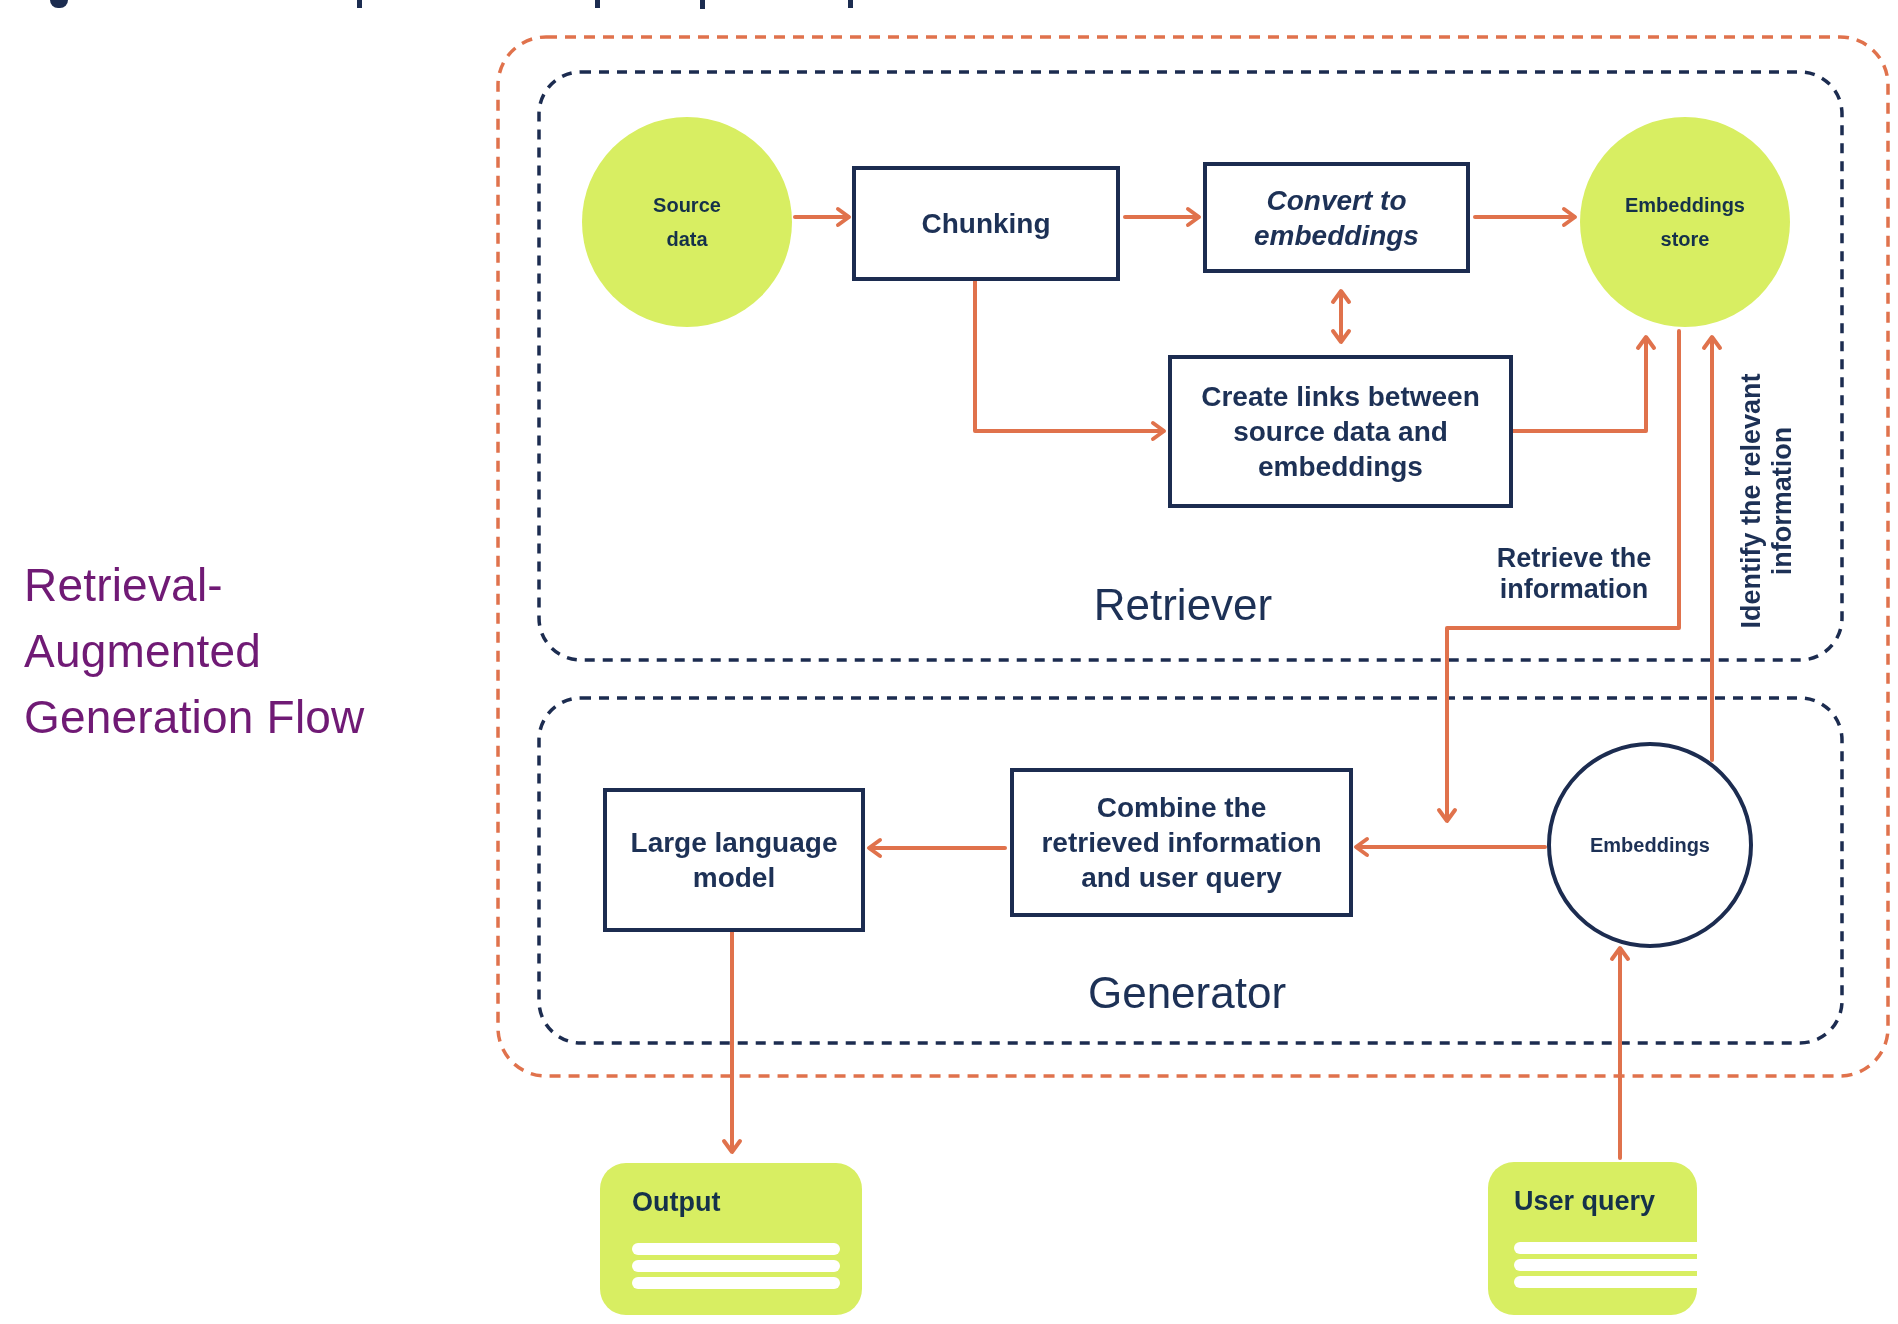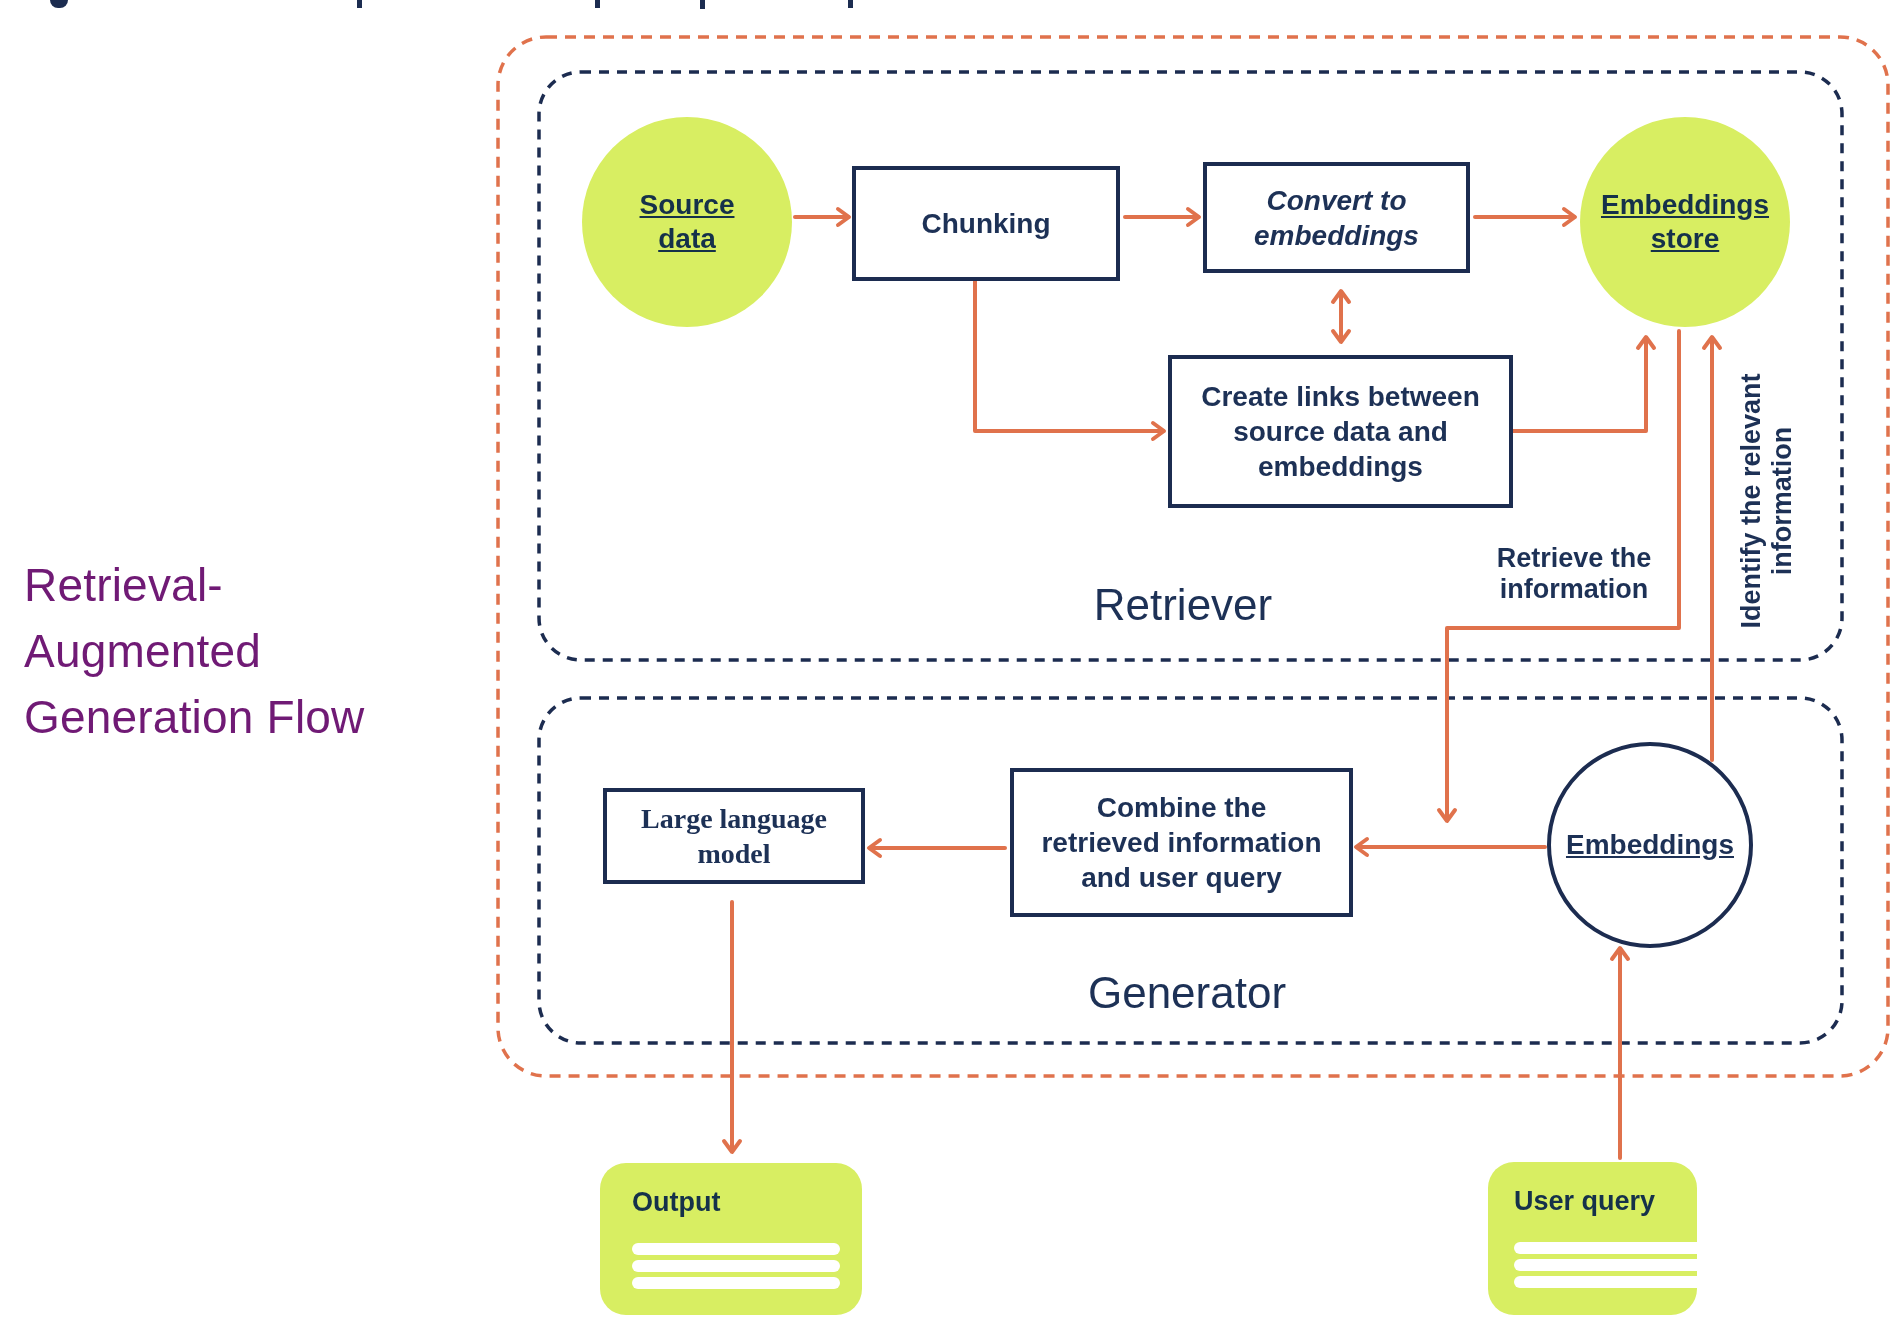--- a/index.html
+++ b/index.html
@@ -11,21 +11,21 @@
   .abs{position:absolute;z-index:2;box-sizing:border-box;}
   .pre{white-space:pre-line;}
   .center{display:flex;align-items:center;justify-content:center;text-align:center;}
 
   .title{
     left:24px;top:552px;width:420px;
     font-size:46px;line-height:66px;font-weight:500;color:#701a75;letter-spacing:.2px;
   }
   .circle{
     border-radius:50%;background:#D8EE62;
-    font-size:28px;font-weight:600;line-height:34px;color:#15314A;text-decoration:underline;
+    font-size:20px;font-weight:600;line-height:34px;color:#15314A;
   }
   .circle.outline{background:#ffffff;border:4px solid #1C2C50;color:#1D3156;}
   .box{
     background:#ffffff;border:4px solid #1C2C50;
     font-size:28px;font-weight:600;line-height:35px;color:#1D3156;
   }
   .section-label{
     font-size:44px;font-weight:500;color:#1D3156;text-align:center;
   }
   .edge-label{
@@ -113,21 +113,21 @@
   </div>
 
   <div class="abs edge-label pre" style="left:1464px;top:543px;width:220px;">Retrieve the
 information</div>
 
   <div class="abs section-label" style="left:1033px;top:580px;width:300px;">Retriever</div>
 
   <div class="abs edge-label rotated pre" style="left:1604px;top:468px;width:330px;height:66px;">Identify the relevant
 information</div>
 
-  <div class="abs box center pre" style="left:603px;top:788px;width:262px;height:96px;font-family:Liberation Serif, serif;">
+  <div class="abs box center pre" style="left:603px;top:788px;width:262px;height:144px;">
     <span class="pre">Large language
 model</span>
   </div>
 
   <div class="abs box center pre" style="left:1010px;top:768px;width:343px;height:149px;">
     <span class="pre">Combine the
 retrieved information
 and user query</span>
   </div>
 

